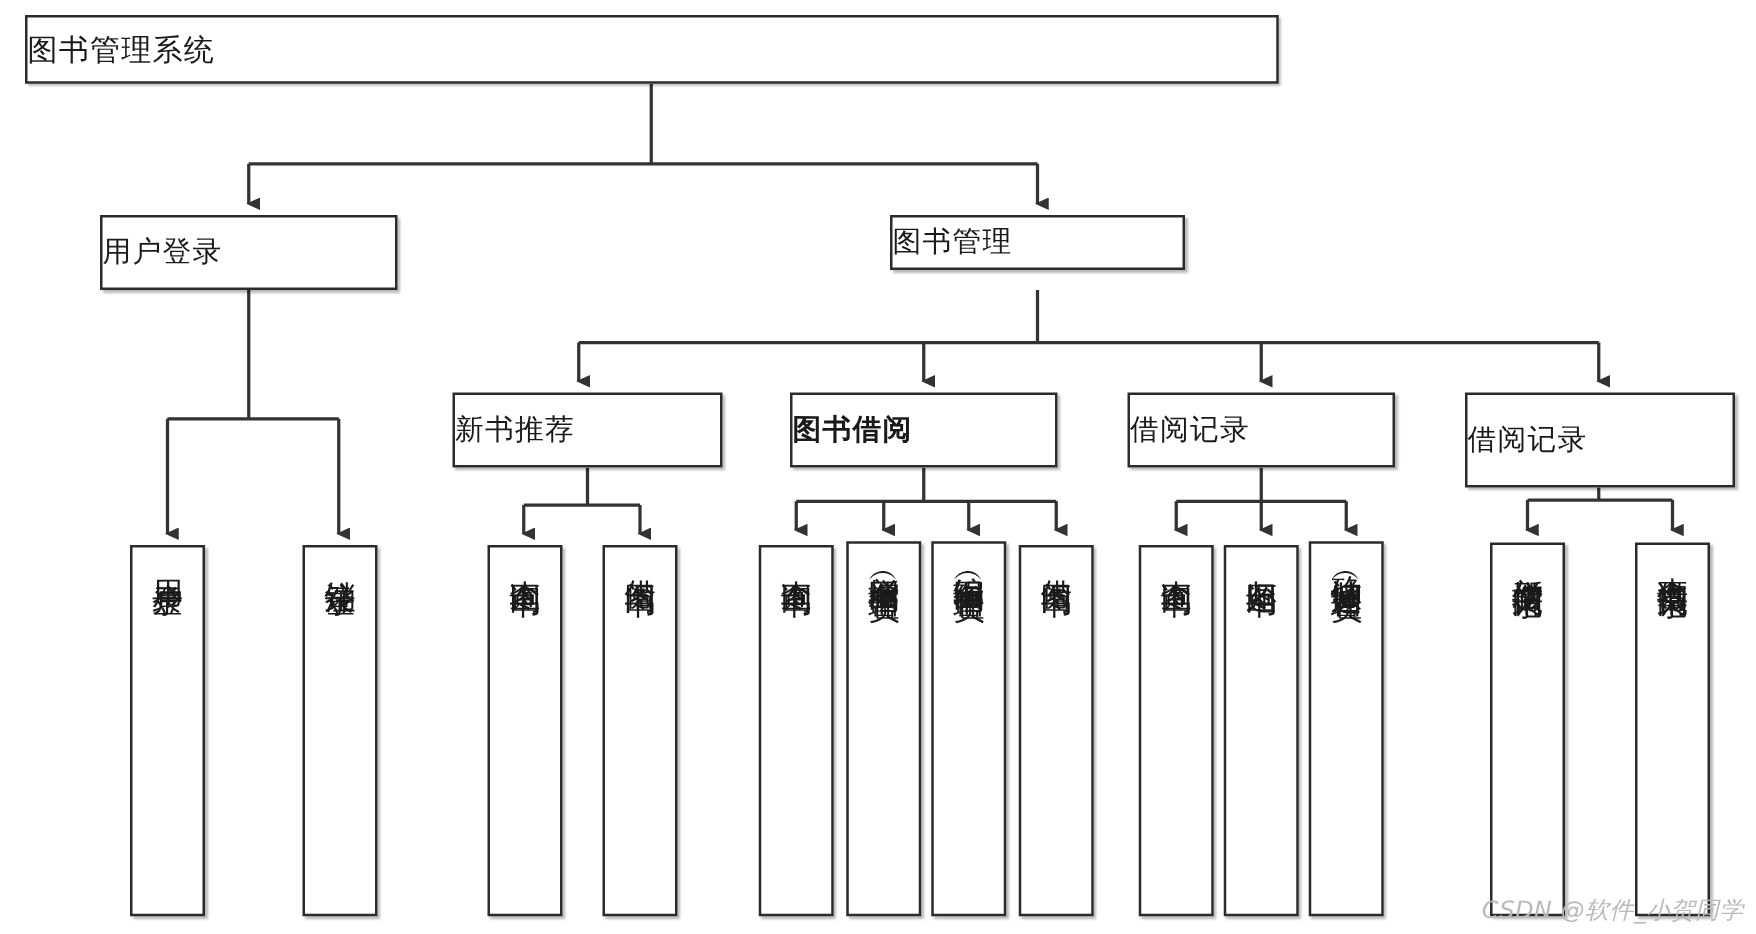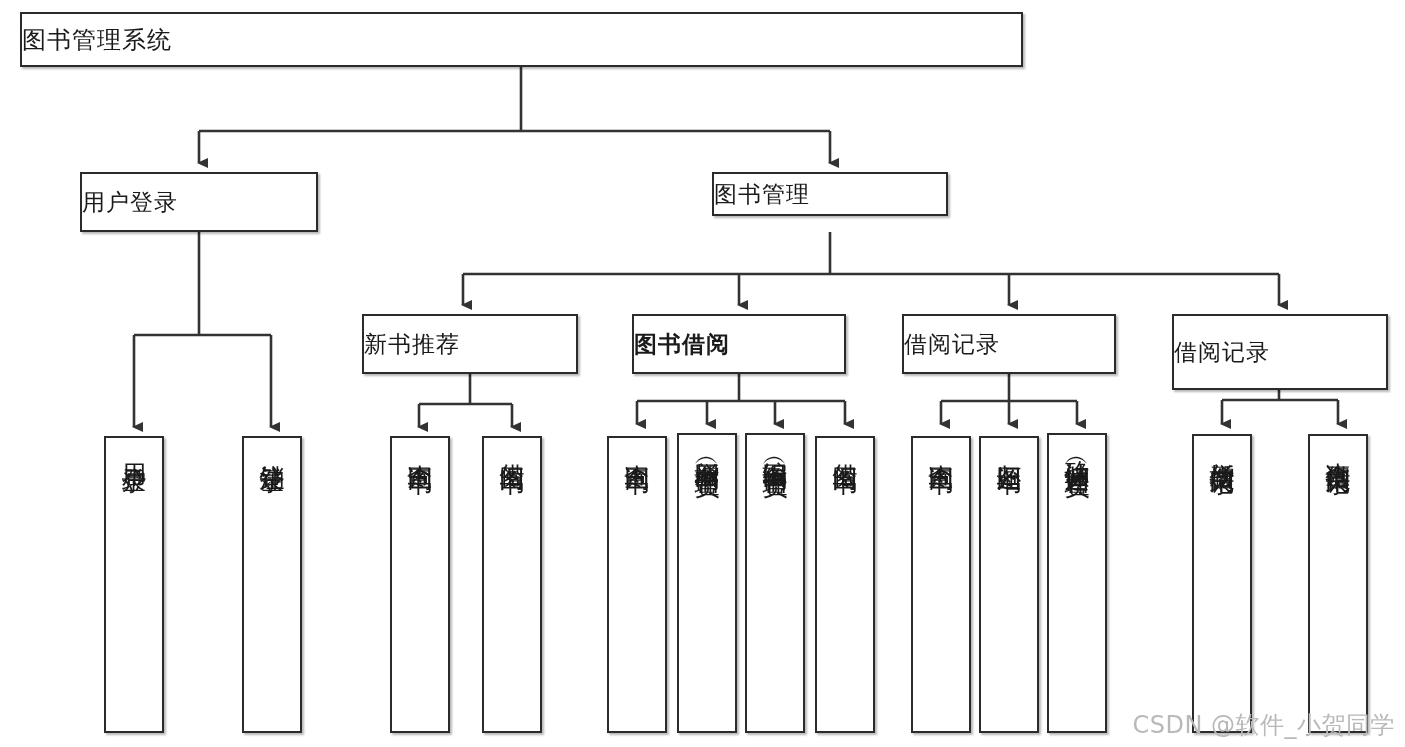--- a/index.html
+++ b/index.html
@@ -65,25 +65,26 @@
     font-size: 25px;
     line-height: 1.08;
     letter-spacing: 2px;
     white-space: nowrap;
   }
   
   #watermark {
     position: absolute;
     right: 10px;
     bottom: 6px;
-    font-size: 24px;
+    font-size: 19px;
     color: #b9b9b9;
     letter-spacing: 0.5px;
     white-space: nowrap;
     user-select: none;
+    font-style: italic;
   }
 </style>
 </head>
 <body>
 
 <div id="canvas">
 
   <svg id="wires" viewBox="0 0 1405 747" xmlns="http://www.w3.org/2000/svg">
     <defs>
       <marker id="ah" markerWidth="12" markerHeight="12" refX="5" refY="9" orient="auto" markerUnits="userSpaceOnUse">

